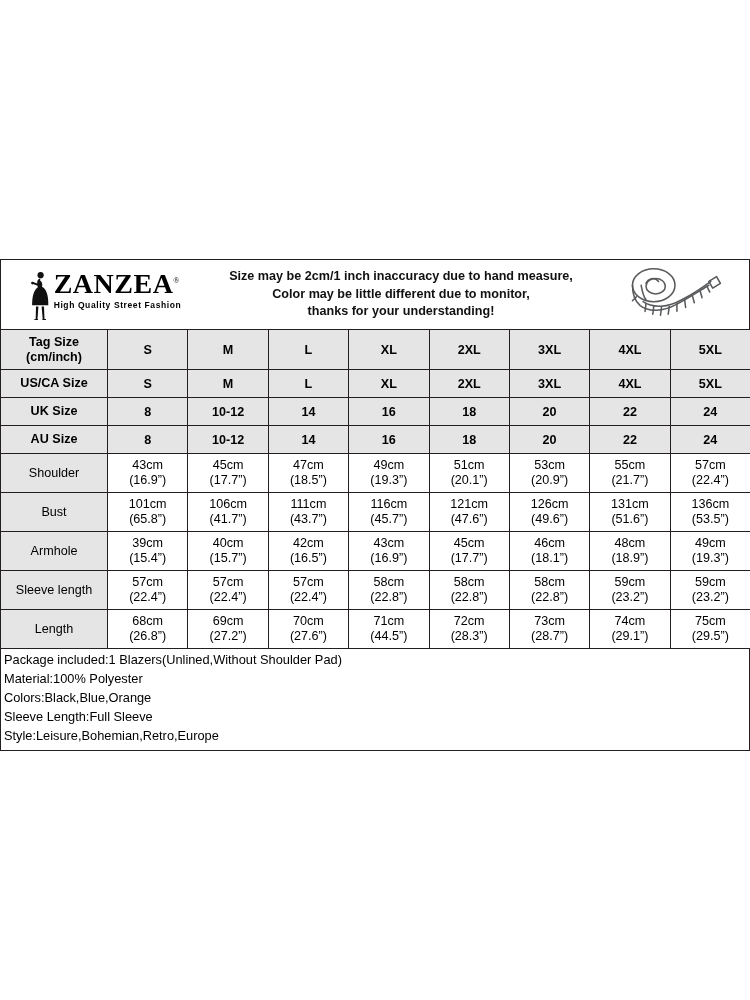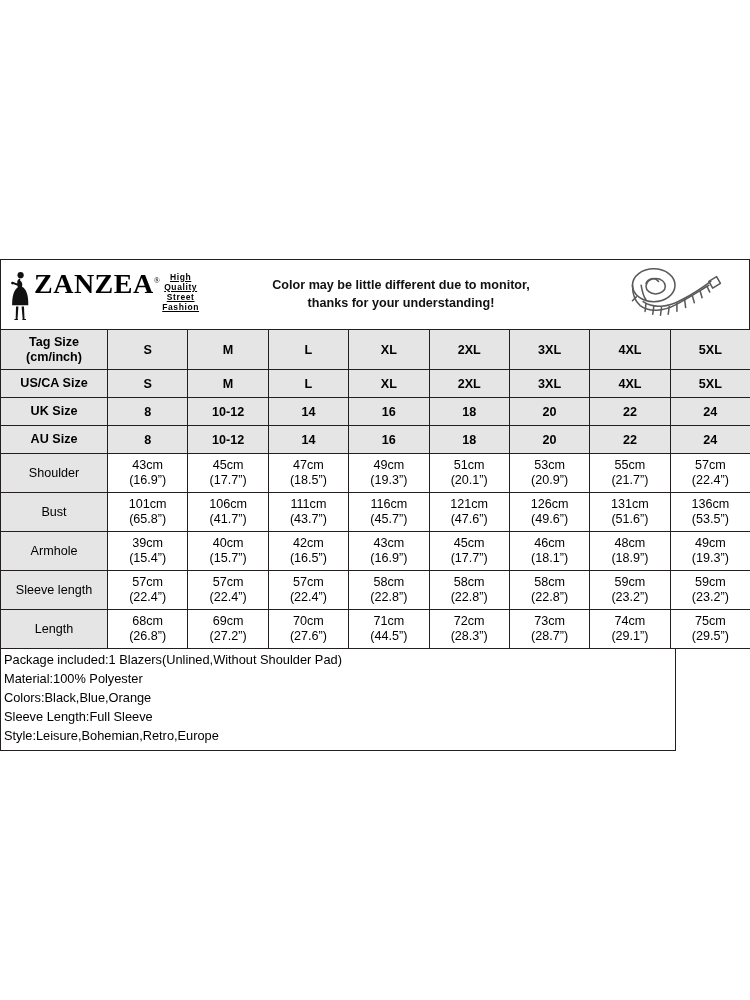--- a/index.html
+++ b/index.html
@@ -46,21 +46,21 @@
     align-items: flex-start;
   }
   .logo-figure {
     width: 26px;
     height: 50px;
     flex: 0 0 26px;
     margin-right: 1px;
   }
   .logo-text-block {
     display: flex;
-    flex-direction: row;
+    flex-direction: column;
     justify-content: space-between;
   }
   .logo-word {
     font-family: "Liberation Serif", serif;
     font-size: 28px;
     font-weight: 700;
     letter-spacing: 0.5px;
     line-height: 1;
     color: #000000;
     position: relative;
@@ -72,21 +72,20 @@
     font-weight: 400;
   }
   .logo-tag {
     font-family: "Liberation Sans", sans-serif;
     font-size: 8.5px;
     font-weight: 600;
     letter-spacing: 0.6px;
     color: #000000;
     margin-top: 2px;
     text-align: center;
-    text-decoration: underline;
   }
 
   .disclaimer {
     flex: 1 1 auto;
     text-align: center;
     font-size: 12.6px;
     font-weight: 600;
     color: #111111;
     line-height: 1.38;
     padding: 0 4px;
@@ -145,21 +144,21 @@
   td.sizecell {
     background: #e5e5e5;
     font-weight: 700;
   }
 
   
   .desc {
     border: 1px solid #231f20;
     border-top: none;
     box-sizing: border-box;
-    width: 676px;
+    width: 750px;
     padding: 2px 3px 4px 3px;
     background: #ffffff;
   }
   .desc div {
     font-size: 12.8px;
     color: #000000;
     line-height: 1.48;
     white-space: nowrap;
   }
 </style>
@@ -186,20 +185,21 @@
           </svg>
         </span>
         <span class="logo-text-block">
           <span class="logo-word"><span>ZANZEA</span><span class="logo-reg">®</span></span>
           <span class="logo-tag">High Quality Street Fashion</span>
         </span>
       </div>
     </div>
 
     <div class="disclaimer">
+      <div>Size may be 2cm/1 inch inaccuracy due to hand measure,</div>
       <div>Color may be little different due to monitor,</div>
       <div>thanks for your understanding!</div>
     </div>
 
     <div class="tape-cell">
       <span>
         <svg viewBox="0 0 120 60" width="118" height="58" aria-hidden="true">
           <g fill="none" stroke="#58595b" stroke-width="1.6" stroke-linecap="round" stroke-linejoin="round">
             <ellipse cx="38" cy="22" rx="22" ry="17"></ellipse>
             <ellipse cx="40" cy="23" rx="10" ry="8"></ellipse>

